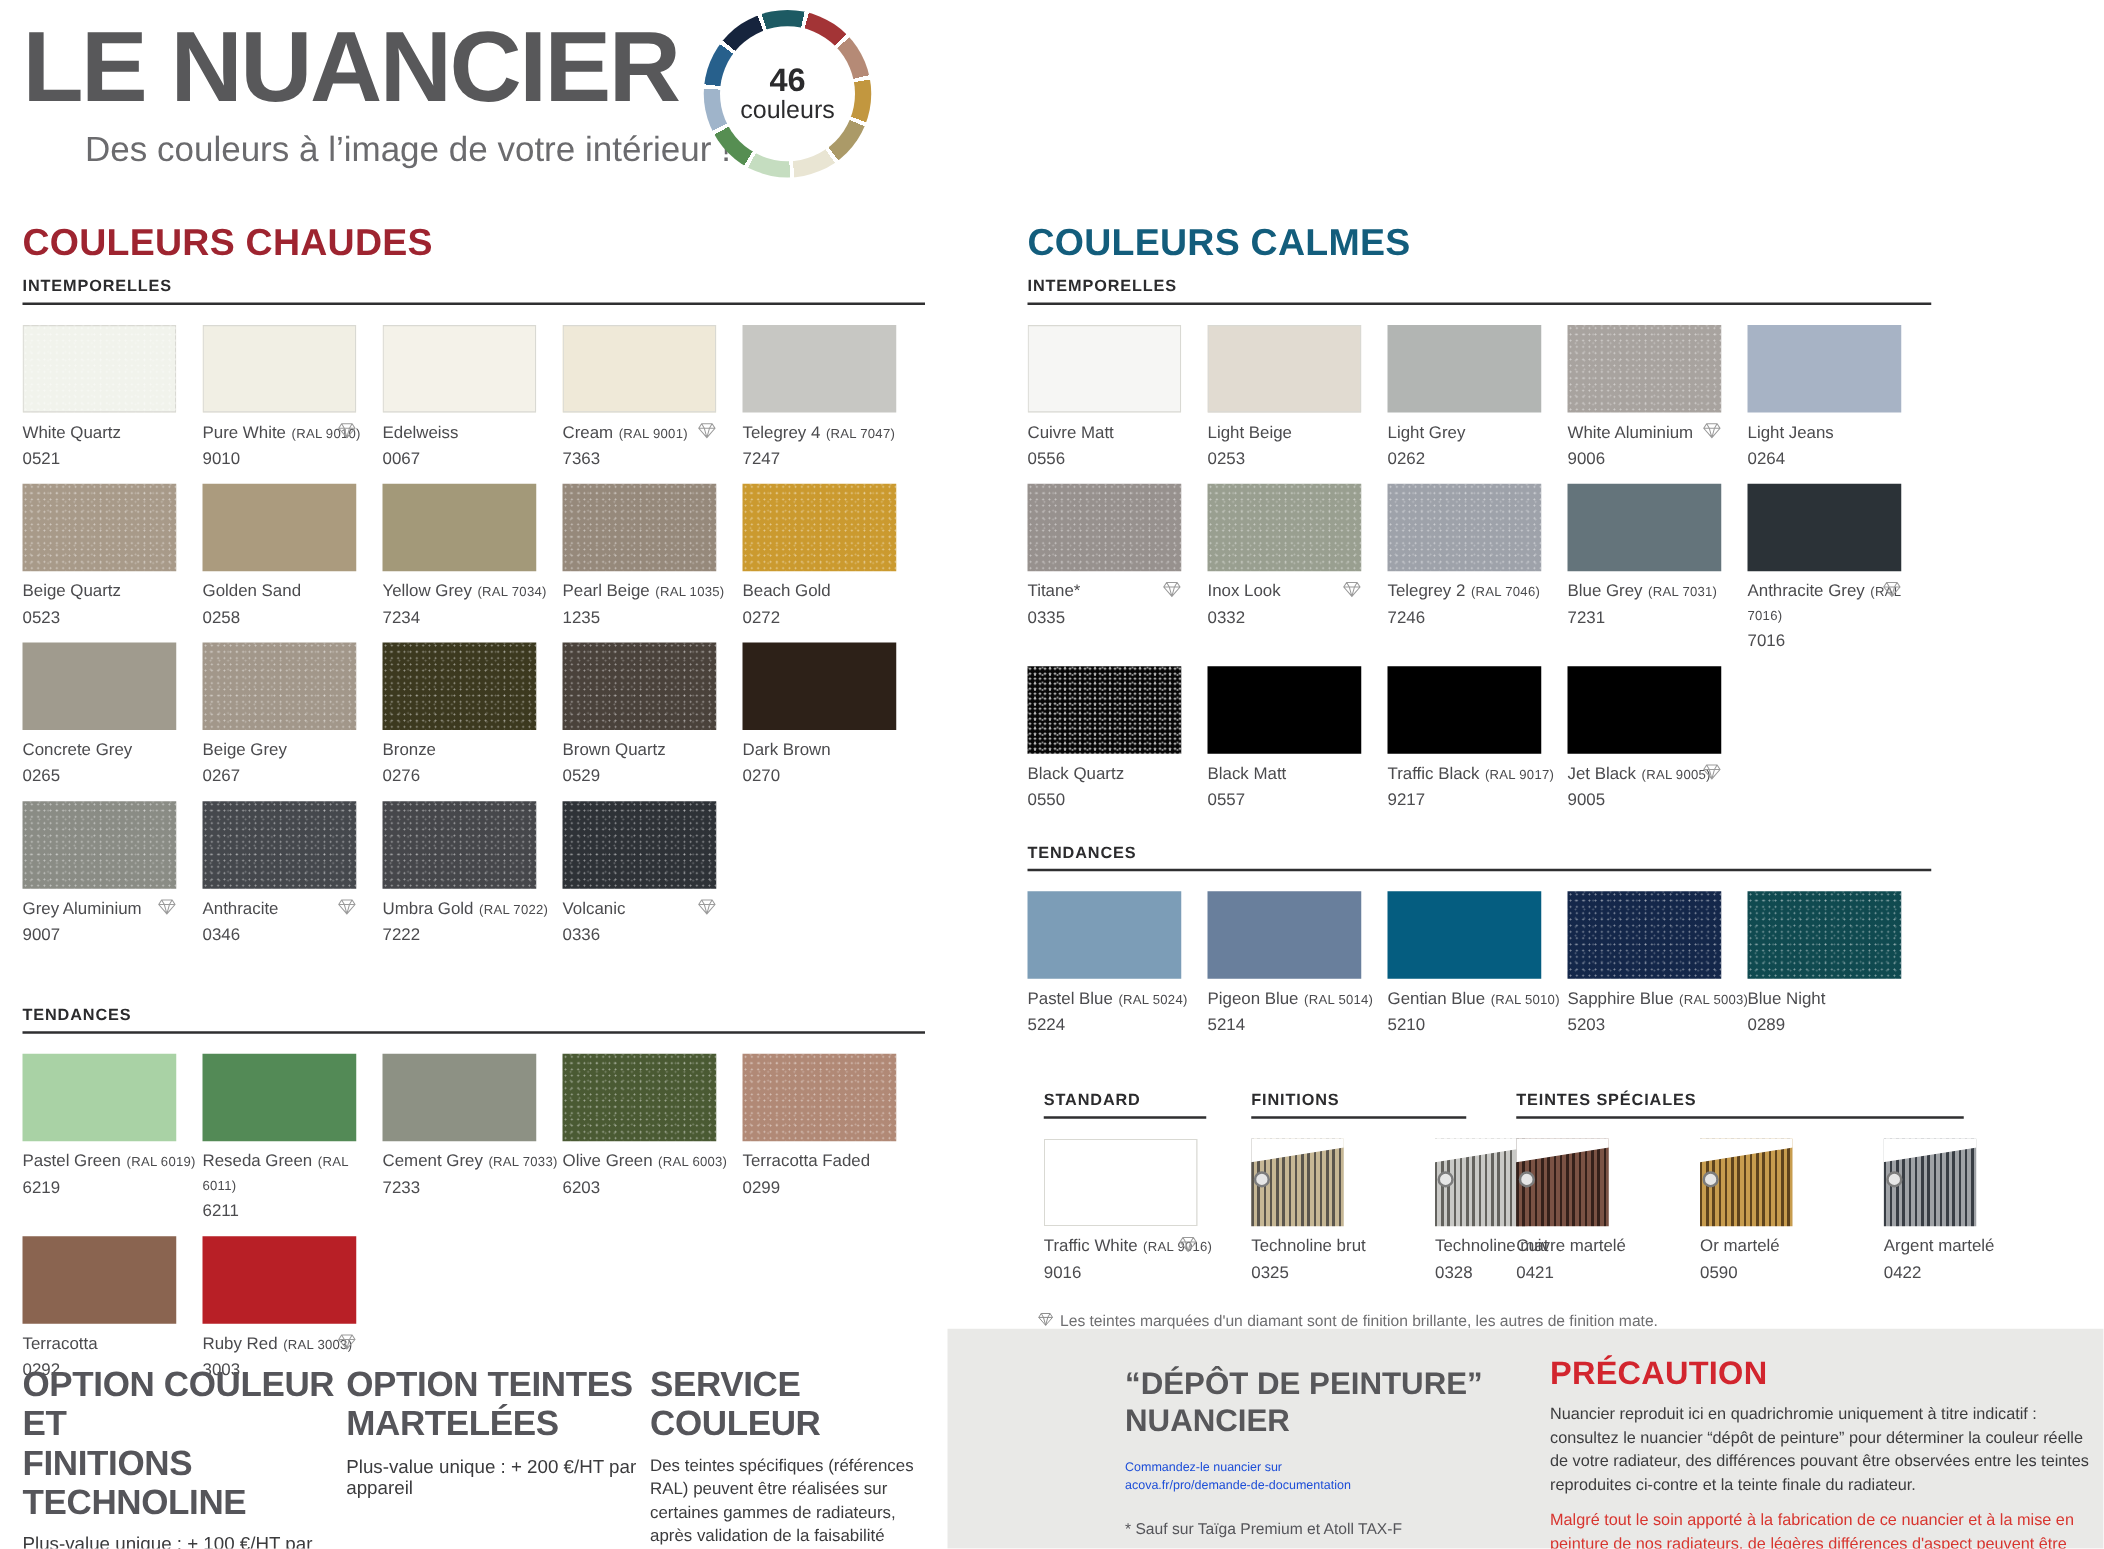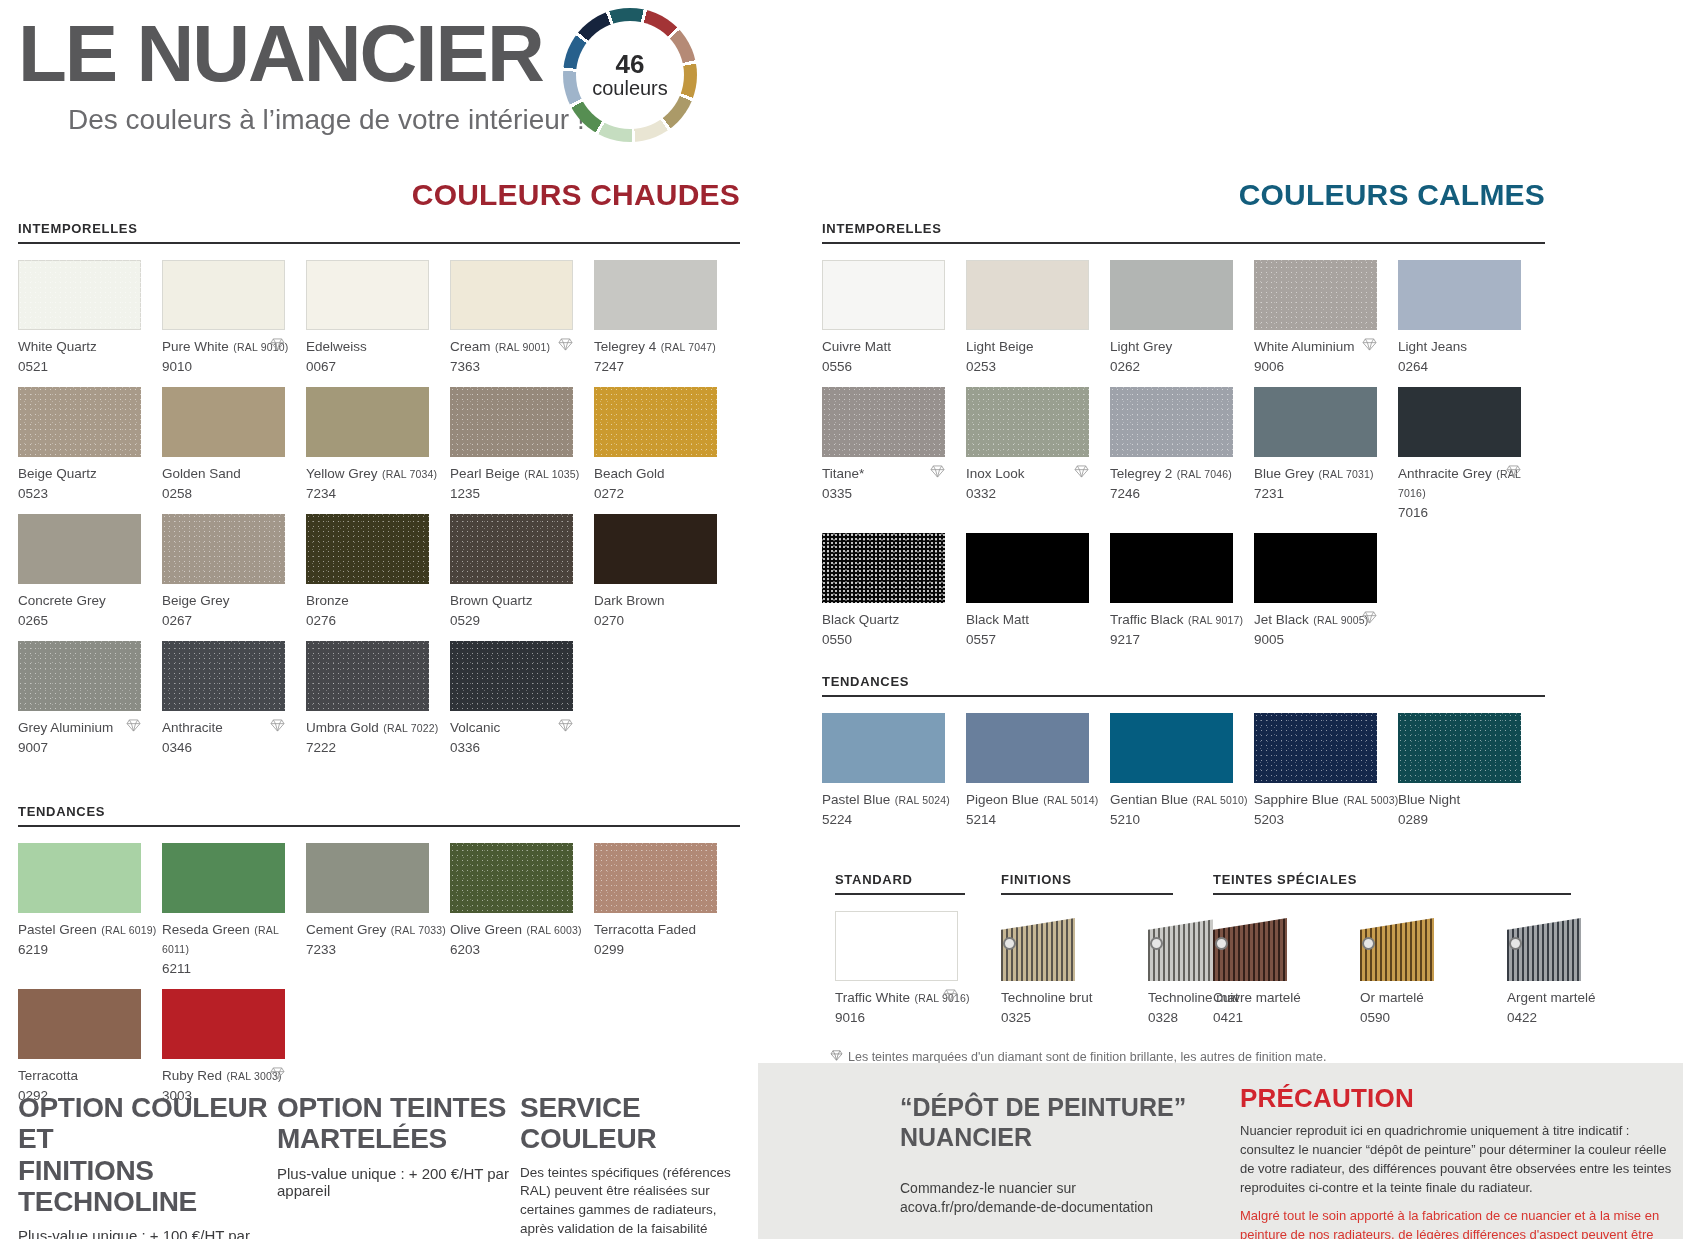--- a/index.html
+++ b/index.html
@@ -15,21 +15,21 @@
   .ring::after{content:"";position:absolute;inset:13px;border-radius:50%;background:#fff;}
   .badge-center{position:absolute;inset:0;display:flex;flex-direction:column;align-items:center;
                 justify-content:center;z-index:2;}
   .badge-count{font-size:26px;font-weight:bold;color:#2b2b2d;line-height:1;}
   .badge-word{font-size:20px;color:#2b2b2d;line-height:1.1;}
 
   
   .col{position:absolute;top:178px;}
   .col-left{left:18px;width:722px;}
   .col-right{left:822px;width:723px;}
-  .col-title{margin:0;font-size:30px;font-weight:bold;letter-spacing:0.2px;line-height:1.1;text-align:right;}
+  .col-title{margin:0;font-size:30px;font-weight:bold;letter-spacing:0.2px;line-height:1.1;}
   .col-title.red{color:#9e2430;}
   .col-title.teal{color:#135d7c;}
   .group-head{border-bottom:2px solid #2f2f31;padding-bottom:6px;font-size:13px;font-weight:bold;
               letter-spacing:0.7px;color:#2b2b2d;margin-top:10px;}
   .mt-tend-left{margin-top:48px;}
   .mt-tend-right{margin-top:26px;}
 
   .swatch-grid{display:grid;grid-template-columns:repeat(5,123px);column-gap:21px;row-gap:12px;
                margin-top:16px;}
   .cell{width:123px;}
@@ -71,21 +71,21 @@
   .footer-left{position:absolute;left:18px;top:1092px;width:740px;height:145px;}
   .fcol{position:absolute;top:0;}
   .f-title{font-size:28px;font-weight:bold;color:#55555a;line-height:1.12;letter-spacing:-0.3px;}
   .f-text{font-size:15px;color:#3b3b3d;margin-top:10px;}
   .f-para{font-size:13.5px;color:#3b3b3d;line-height:1.38;margin-top:9px;}
 
   
   .graybox{position:absolute;left:758px;top:1063px;width:925px;height:176px;background:#e9e9e7;}
   .gb-left{position:absolute;left:142px;top:30px;width:300px;}
   .gb-title{font-size:25px;font-weight:bold;color:#57575a;line-height:1.18;}
-  .gb-text{font-size:14px;color:#404040;margin-top:27px;line-height:1.35;}
+  .gb-text{font-size:10px;color:#1d4ed8;margin-top:16px;line-height:1.35;}
   .gb-foot{font-size:12.5px;color:#55555a;margin-top:21px;}
   .gb-right{position:absolute;left:482px;top:20px;width:438px;}
   .gb-prec-title{font-size:26px;font-weight:bold;color:#d2252e;letter-spacing:0.2px;}
   .gb-para1{font-size:13px;color:#3c3c3e;line-height:1.45;margin-top:8px;}
   .gb-para2{font-size:13px;color:#d8352f;line-height:1.45;margin-top:10px;}
 </style>
 </head>
 <body>
 
 <div class="page">

